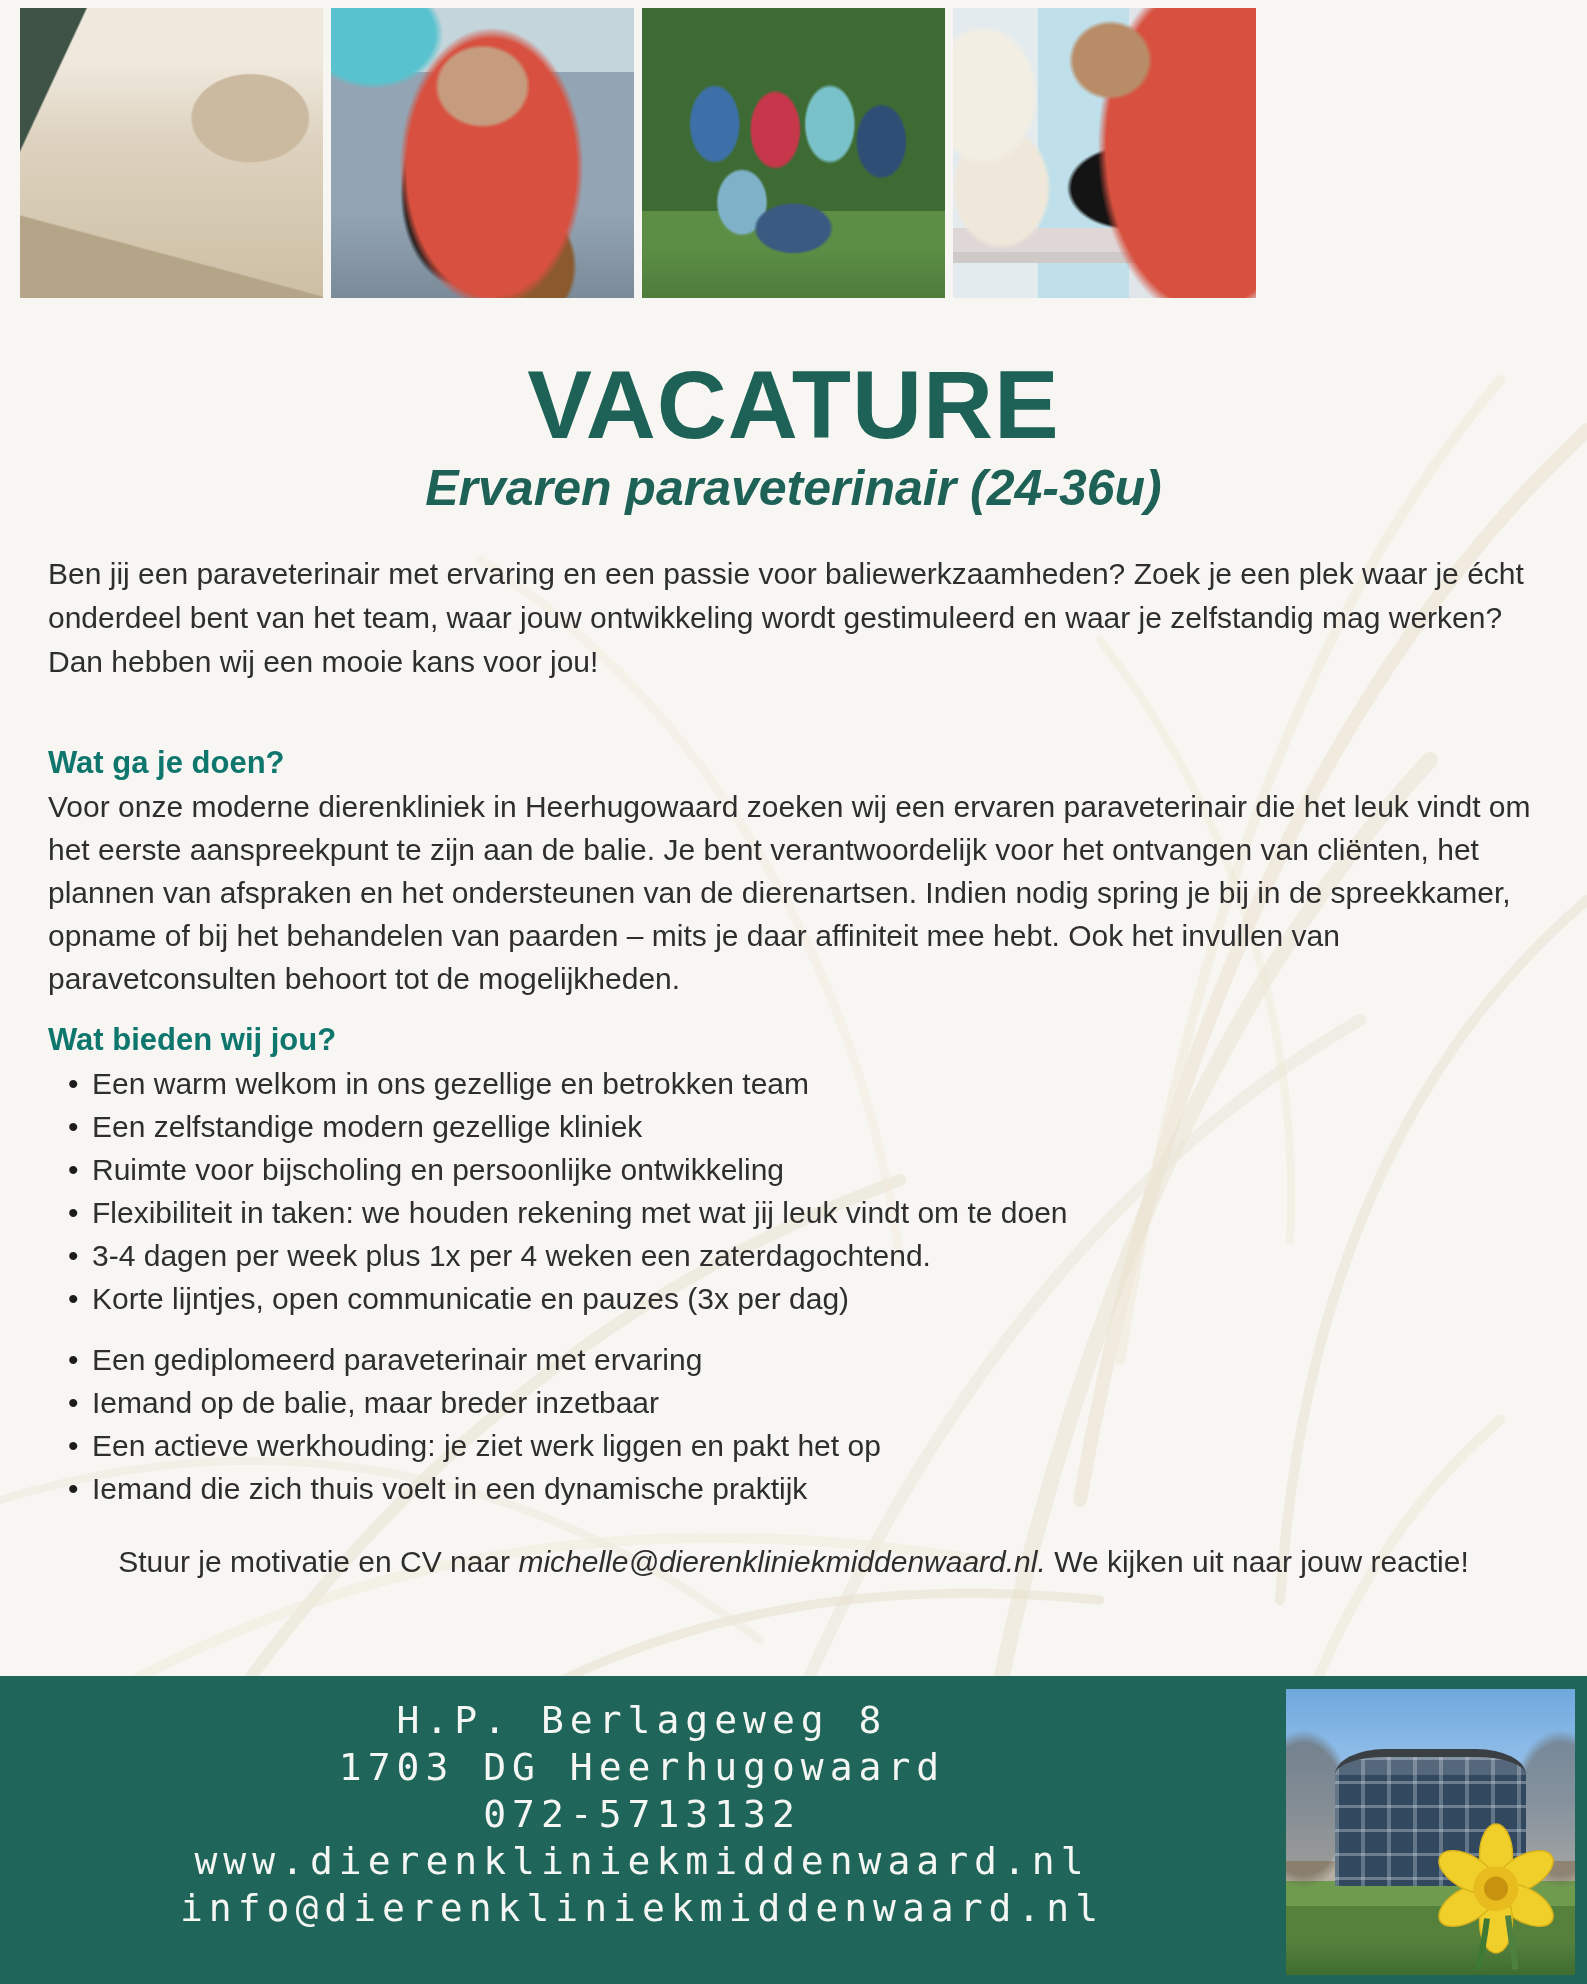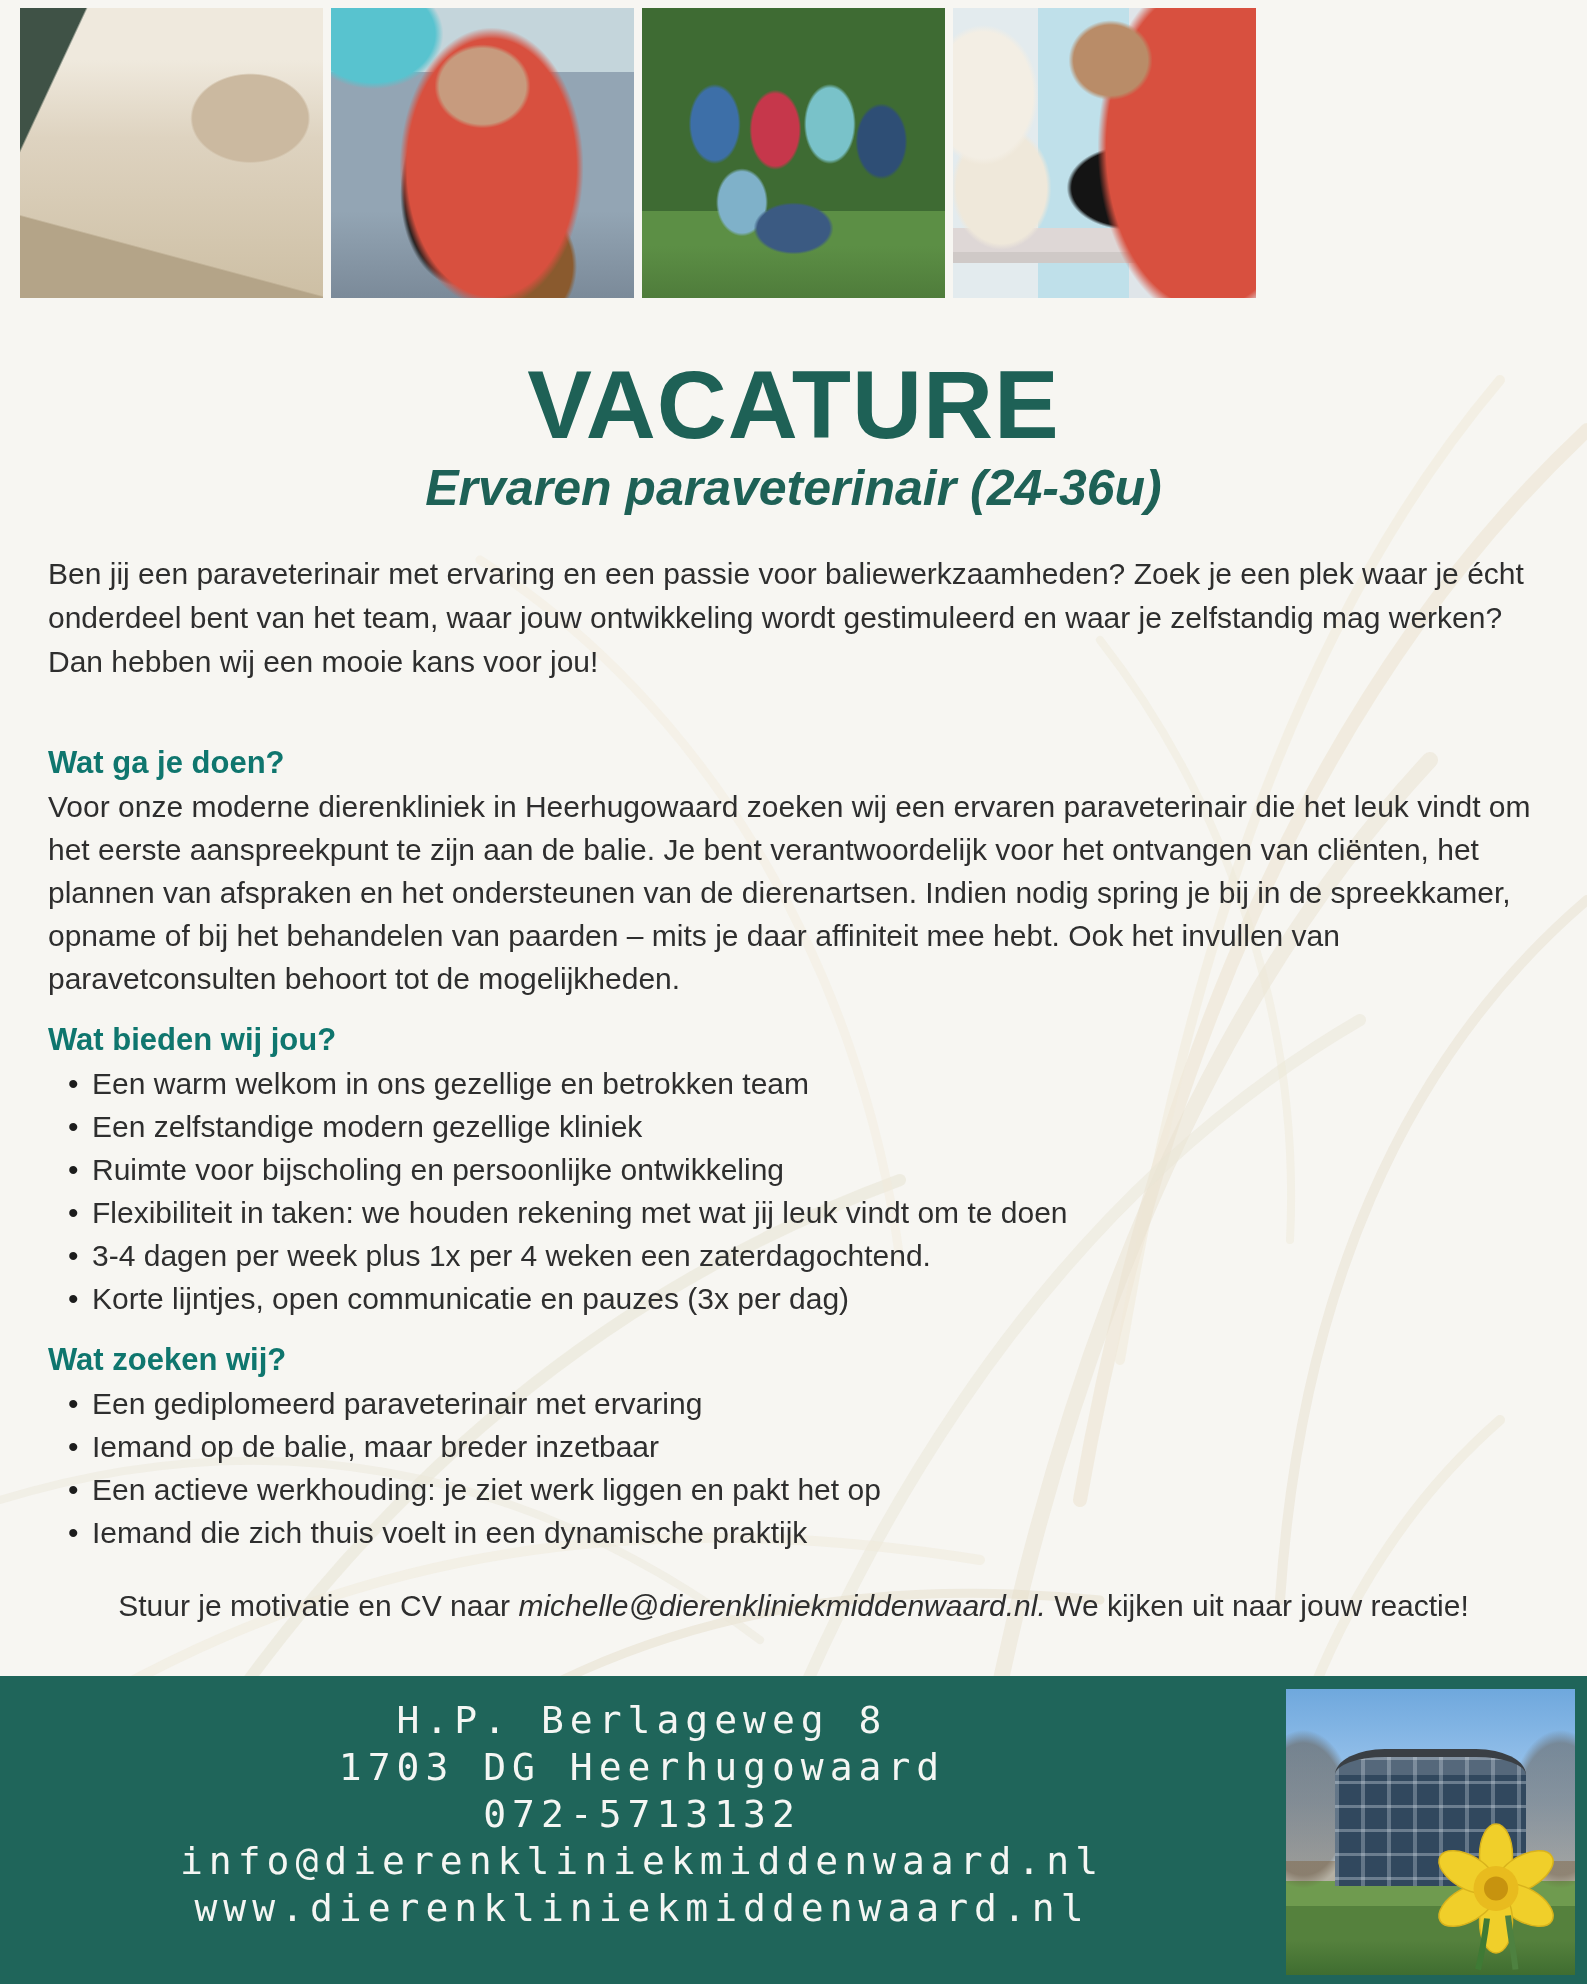--- a/index.html
+++ b/index.html
@@ -173,21 +173,20 @@
 
           <li>Flexibiliteit in taken: we houden rekening met wat jij leuk vindt om te doen</li>
 
           <li>3-4 dagen per week plus 1x per 4 weken een zaterdagochtend.</li>
 
           <li>Korte lijntjes, open communicatie en pauzes (3x per dag)</li>
         </ul>
     </section>
 
     <section class="sec3">
-      <h3 class="section-heading">Wat zoeken wij?</h3>
       <ul class="bullets">
 
           <li>Een gediplomeerd paraveterinair met ervaring</li>
 
           <li>Iemand op de balie, maar breder inzetbaar</li>
 
           <li>Een actieve werkhouding: je ziet werk liggen en pakt het op</li>
 
           <li>Iemand die zich thuis voelt in een dynamische praktijk</li>
         </ul>
@@ -200,23 +199,23 @@
 
   <footer class="footer">
     <div class="footer-lines">
 
         <div class="footer-line">H.P. Berlageweg 8</div>
 
         <div class="footer-line">1703 DG Heerhugowaard</div>
 
         <div class="footer-line">072-5713132</div>
 
+        <div class="footer-line">www.dierenkliniekmiddenwaard.nl</div>
+
         <div class="footer-line">info@dierenkliniekmiddenwaard.nl</div>
-
-        <div class="footer-line">www.dierenkliniekmiddenwaard.nl</div>
       </div>
     <div class="footer-photo">
       <div class="fp-building"></div>
       <svg class="fp-flower" width="150" height="160" viewBox="0 0 100 106">
         <g>
           <g fill="#f0cf2a" stroke="#d9b31c" stroke-width="1">
             <ellipse cx="50" cy="28" rx="11" ry="21" transform="rotate(0 50 50)"></ellipse>
             <ellipse cx="50" cy="28" rx="11" ry="21" transform="rotate(60 50 50)"></ellipse>
             <ellipse cx="50" cy="28" rx="11" ry="21" transform="rotate(120 50 50)"></ellipse>
             <ellipse cx="50" cy="28" rx="11" ry="21" transform="rotate(180 50 50)"></ellipse>

